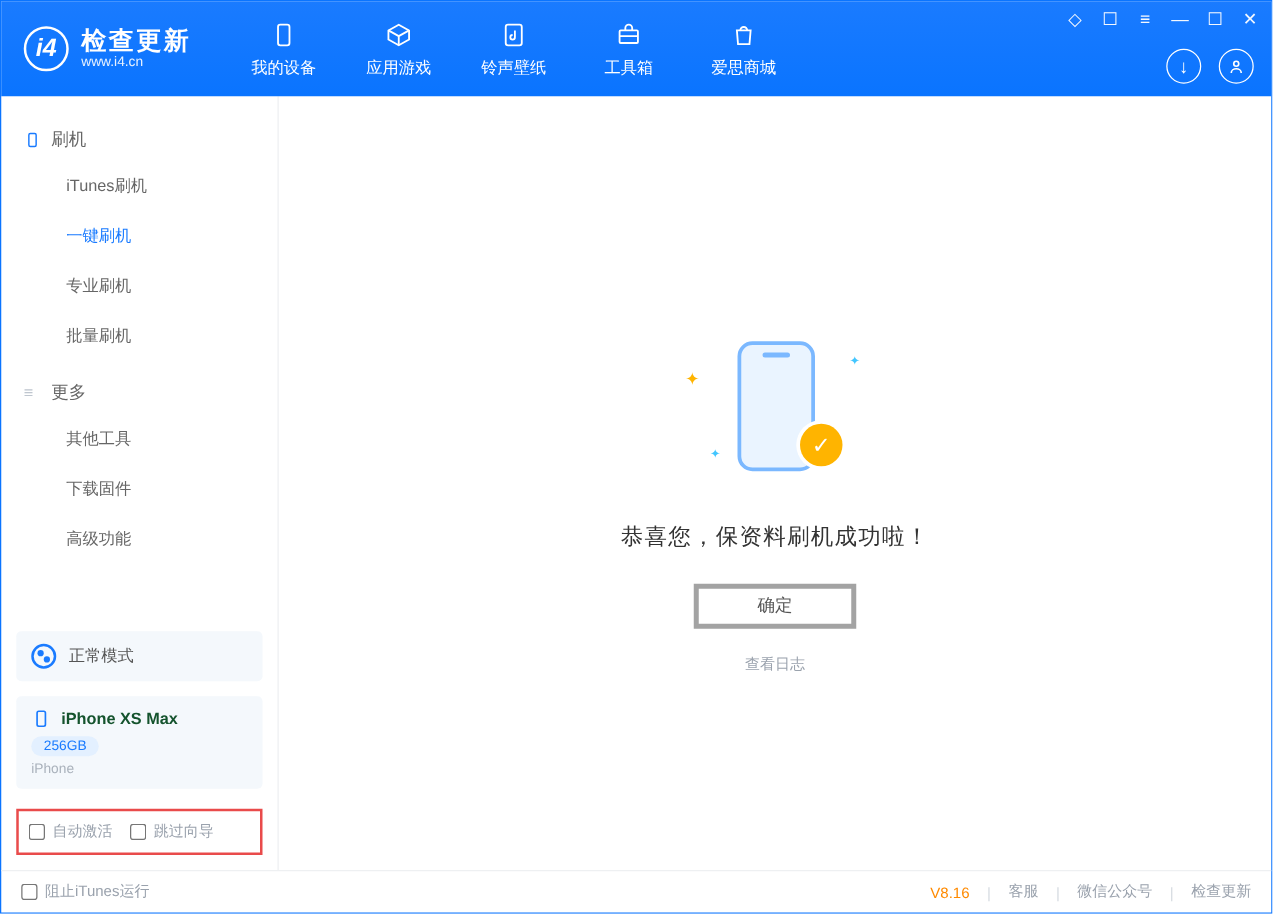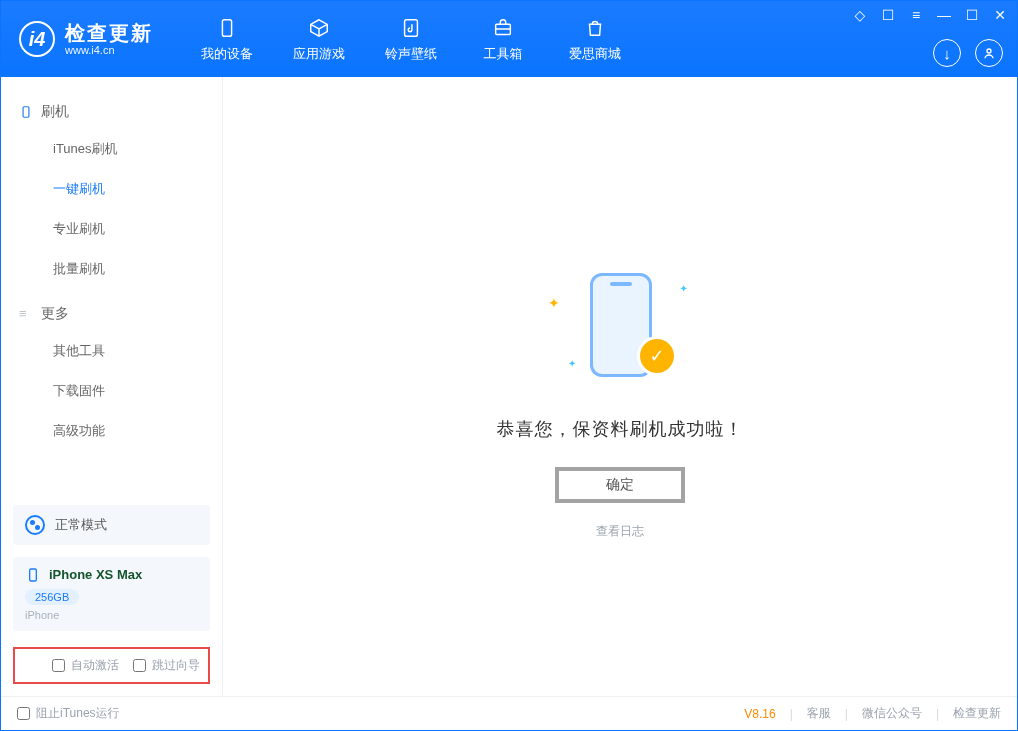--- a/index.html
+++ b/index.html
@@ -32,21 +32,21 @@
 .s-item.active { color: #1a7bff; }
 .mode-box { margin: auto 12px 12px 12px; background:#f4f8fc; border-radius:4px; padding:10px 12px; display:flex; align-items:center; gap:10px; font-size:13px; color:#555; }
 .mode-ic { width:20px; height:20px; border:2px solid #1a7bff; border-radius:50%; position:relative; }
 .mode-ic:before, .mode-ic:after { content:""; position:absolute; background:#1a7bff; border-radius:50%; }
 .mode-ic:before { width:5px; height:5px; left:3px; top:3px; }
 .mode-ic:after { width:5px; height:5px; right:3px; bottom:3px; }
 .device-box { margin: 0 12px 0 12px; background:#f4f8fc; border-radius:4px; padding:10px 12px; }
 .dev-row { display:flex; align-items:flex-start; gap:8px; font-size:13px; font-weight:bold; color:#14532d; }
 .dev-badge { display:inline-block; margin-top:6px; background:#e3f0ff; color:#1a7bff; font-size:11px; padding:2px 10px; border-radius:10px; }
 .dev-sub { font-size:11px; color:#aab2bc; margin-top:4px; }
-.cb-row { margin: 16px 12px 12px 12px; border: 2px solid #e94b4b; padding: 8px 8px; display:flex; gap:14px; align-items:center;justify-content:flex-end; }
+.cb-row { margin: 16px 12px 12px 12px; border: 2px solid #e94b4b; padding: 8px 8px; display:flex; gap:14px; align-items:center; }
 .cb { display:flex; gap:6px; align-items:center; font-size:12px; color:#9aa2ad; }
 .cb input { width:13px; height:13px; }
 
 .main { flex:1; display:flex; flex-direction:column; align-items:center; padding-top: 190px; position:relative; }
 .illus { position:relative; width:120px; height:120px; }
 .phone { position:absolute; left:30px; top:6px; width:62px; height:104px; border:3px solid #7bb8ff; border-radius:12px; background:#eaf4ff; }
 .phone:before { content:""; position:absolute; top:6px; left:50%; transform:translateX(-50%); width:22px; height:4px; background:#7bb8ff; border-radius:2px; }
 .badge { position:absolute; right:6px; bottom:14px; width:34px; height:34px; background:#ffb400; border-radius:50%; display:flex; align-items:center; justify-content:center; color:#fff; font-size:18px; box-shadow:0 0 0 3px #fff; }
 .spark { position:absolute; font-size:14px; }
 .sp1 { left:-12px; top:28px; color:#ffb400; }

